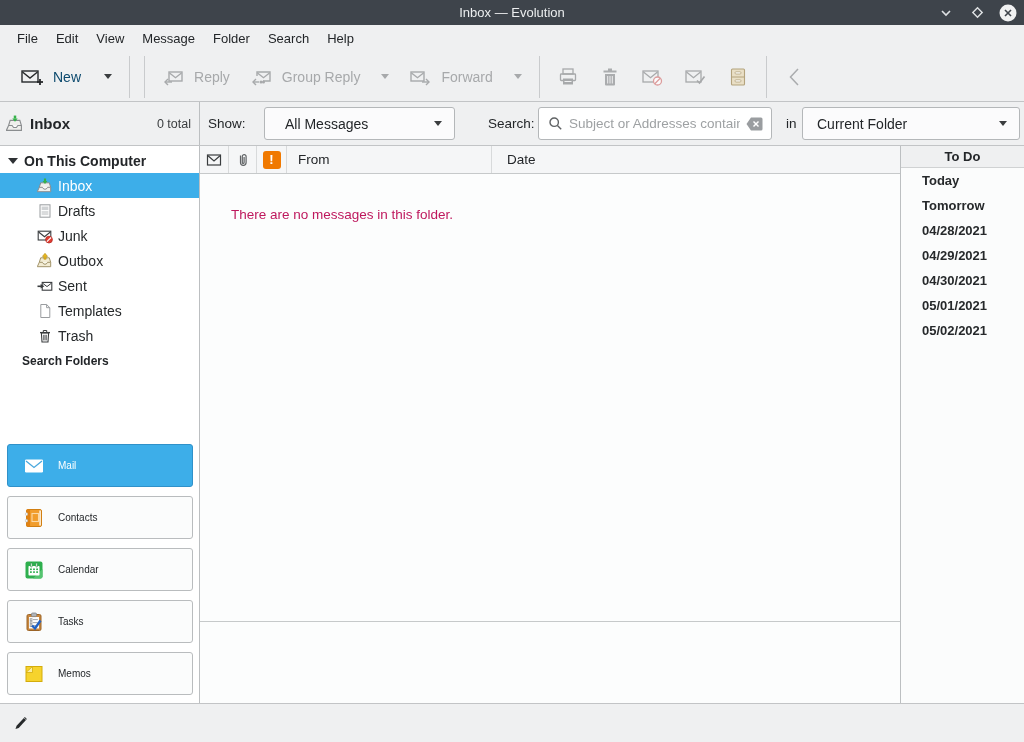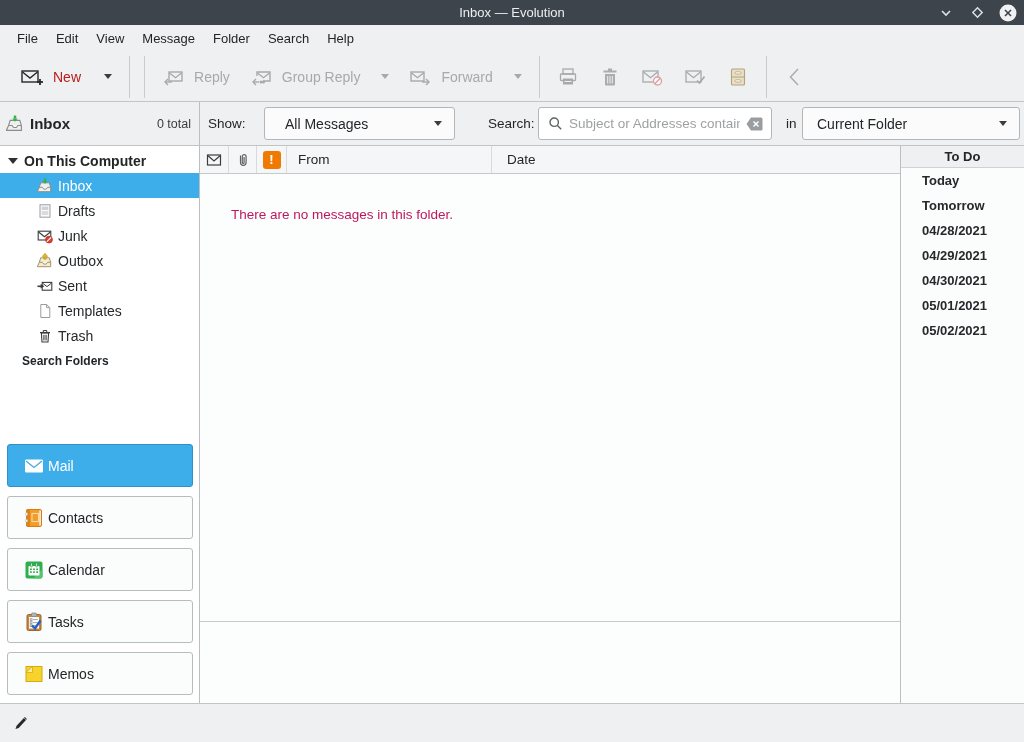--- a/index.html
+++ b/index.html
@@ -20,21 +20,21 @@
   
   .menubar { position:absolute; left:0; top:25px; width:1024px; height:27px;
     background:#eff0f1; display:flex; align-items:center; padding-left:8px; }
   .menu-item { padding:4px 9px; font-size:13px; color:#232629; }
 
   
   .toolbar { position:absolute; left:0; top:52px; width:1024px; height:50px;
     background:#eff0f1; border-bottom:1px solid #c2c4c6;
     display:flex; align-items:center; padding-left:10px; }
   .tbtn { display:flex; align-items:center; gap:9px; padding:0 10px; height:38px;
-    border-radius:3px; font-size:14px; color:#b91c1c; }
+    border-radius:3px; font-size:14px; color:#0c4a6e; }
   .tbtn.disabled { color:#a7a9ab; }
   .tsep { width:1px; height:42px; background:#c9cbcd; margin:0 7px; }
   .caret { width:0; height:0; border-left:4.5px solid transparent; border-right:4.5px solid transparent;
     border-top:5.5px solid #3a3d3f; margin-left:5px; }
   .caret.gray { border-top-color:#a7a9ab; }
 
   
   .subheader { position:absolute; left:0; top:102px; width:1024px; height:44px;
     background:#eff0f1; border-bottom:1px solid #c2c4c6; }
   .folder-header { position:absolute; left:0; top:0; width:200px; height:43px;
@@ -59,22 +59,22 @@
   .tree-root { height:24px; display:flex; align-items:center; font-weight:bold; font-size:14px; padding-left:8px; gap:6px; }
   .expander { width:0; height:0; border-left:5px solid transparent; border-right:5px solid transparent;
     border-top:6px solid #2e3134; }
   .folder-row { height:25px; display:flex; align-items:center; padding-left:37px; gap:5px; font-size:14px; color:#26292b; }
   .folder-row.selected { background:#3daee9; color:#ffffff; }
   .tree-section { height:25px; display:flex; align-items:center; font-weight:bold; font-size:12px; padding-left:22px; margin-top:0; }
 
   
   .switcher { position:absolute; left:7px; top:444px; width:186px; }
   .sw-btn { height:43px; margin-bottom:9px; border:1px solid #b9bcbe; border-radius:3px;
-    background:#fbfcfc; display:flex; align-items:center; padding-left:15px; gap:3px;
-    font-size:14px; color:#232629; }
+    background:#fbfcfc; display:flex; align-items:center; padding-left:15px; gap:13px;
+    font-size:10px; color:#232629; }
   .sw-btn.selected { background:#3daee9; border-color:#3091c9; color:#ffffff; }
 
   
   .message-pane { position:absolute; left:200px; top:146px; width:700px; height:557px;
     background:#fcfdfd; }
   .list-header { height:28px; display:flex; border-bottom:1px solid #c6c9ca; background:#f5f6f7; }
   .col { border-right:1px solid #d8dadb; display:flex; align-items:center; font-size:13.5px; color:#232629; }
   .col.icon-col { justify-content:center; }
   .col.c1 { width:29px; } .col.c2 { width:28px; } .col.c3 { width:30px; }
   .col.c4 { width:205px; padding-left:11px; } .col.c5 { width:205px; padding-left:10px; }

